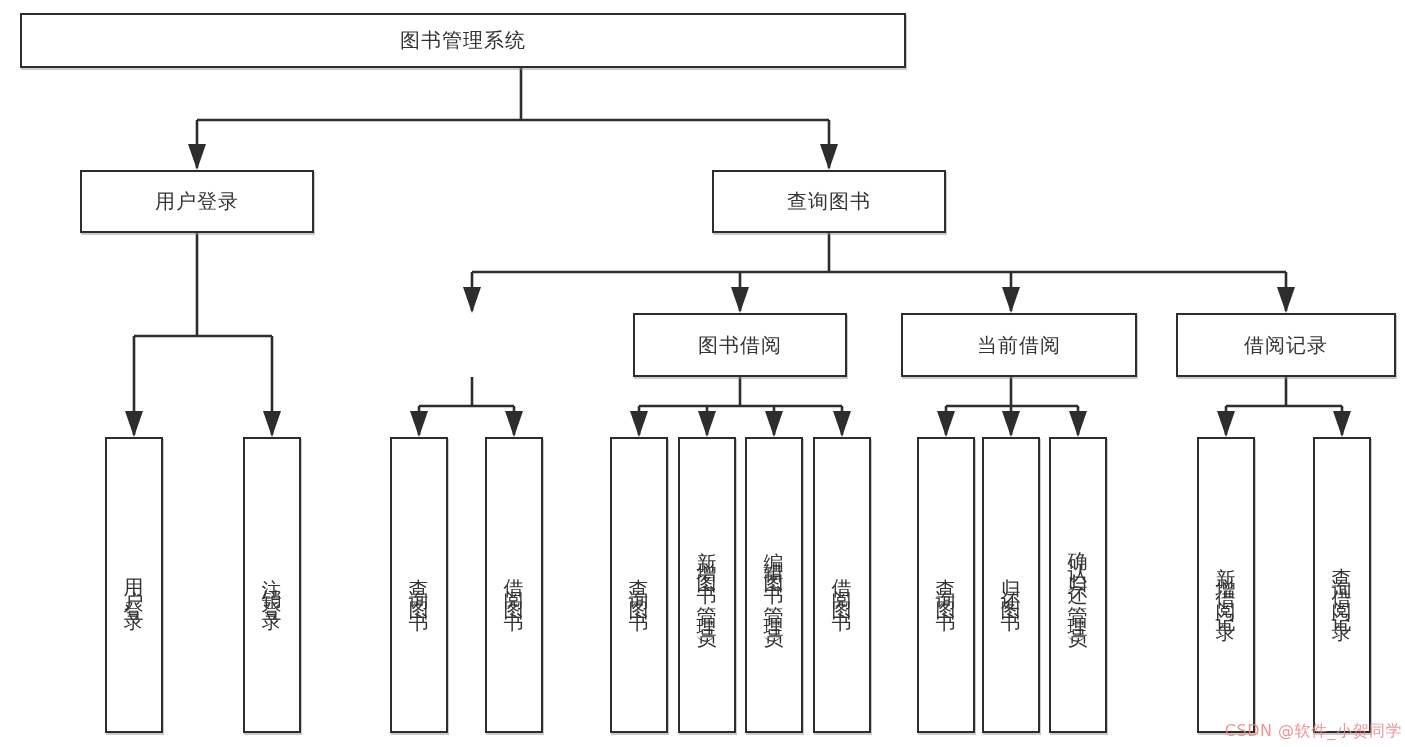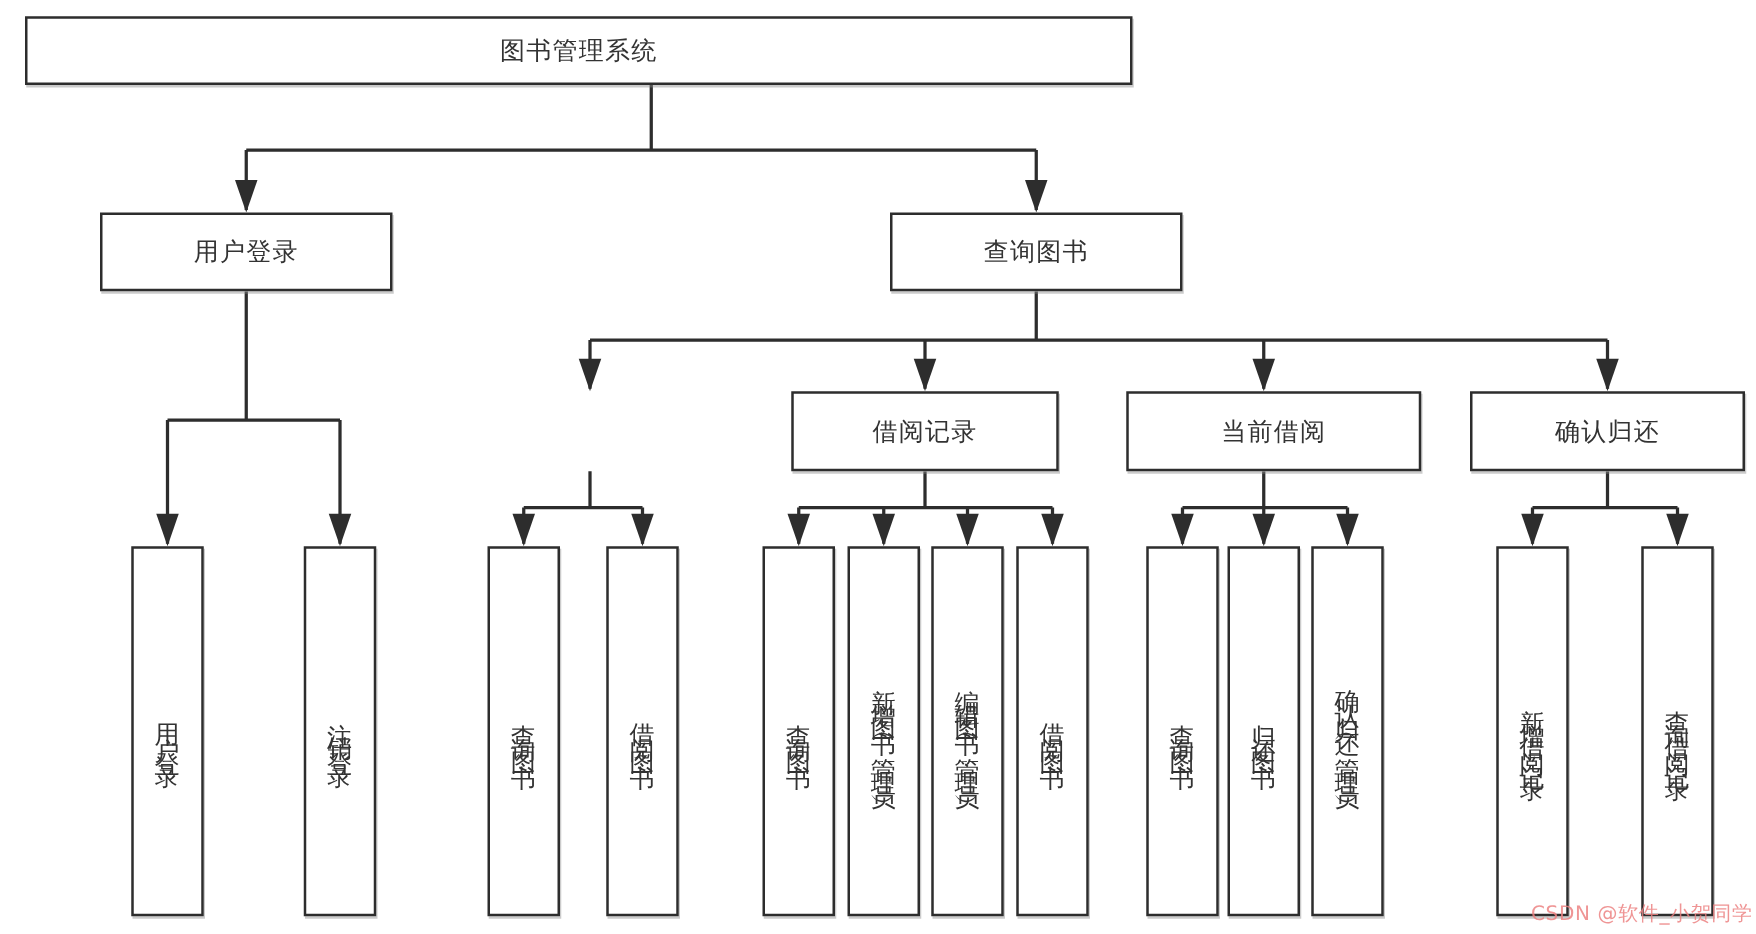--- a/index.html
+++ b/index.html
@@ -133,27 +133,27 @@
   </div>
 
   <div class="node h" style="left:80px;top:170px;width:234px;height:63px">
     <span class="lbl">用户登录</span>
   </div>
   <div class="node h" style="left:712px;top:170px;width:234px;height:63px">
     <span class="lbl">查询图书</span>
   </div>
 
   <div class="node h" style="left:633px;top:313px;width:214px;height:64px">
-    <span class="lbl">借阅记录</span>
+    <span class="lbl">图书借阅</span>
   </div>
   <div class="node h" style="left:901px;top:313px;width:236px;height:64px">
     <span class="lbl">当前借阅</span>
   </div>
   <div class="node h" style="left:1176px;top:313px;width:220px;height:64px">
-    <span class="lbl">确认归还</span>
+    <span class="lbl">借阅记录</span>
   </div>
 
   <div class="node v" style="left:105px;top:437px;width:58px;height:296px">
     <span class="lbl">用户登录</span>
   </div>
   <div class="node v" style="left:243px;top:437px;width:58px;height:296px">
     <span class="lbl">注销登录</span>
   </div>
 
   <div class="node v" style="left:390px;top:437px;width:58px;height:296px">

